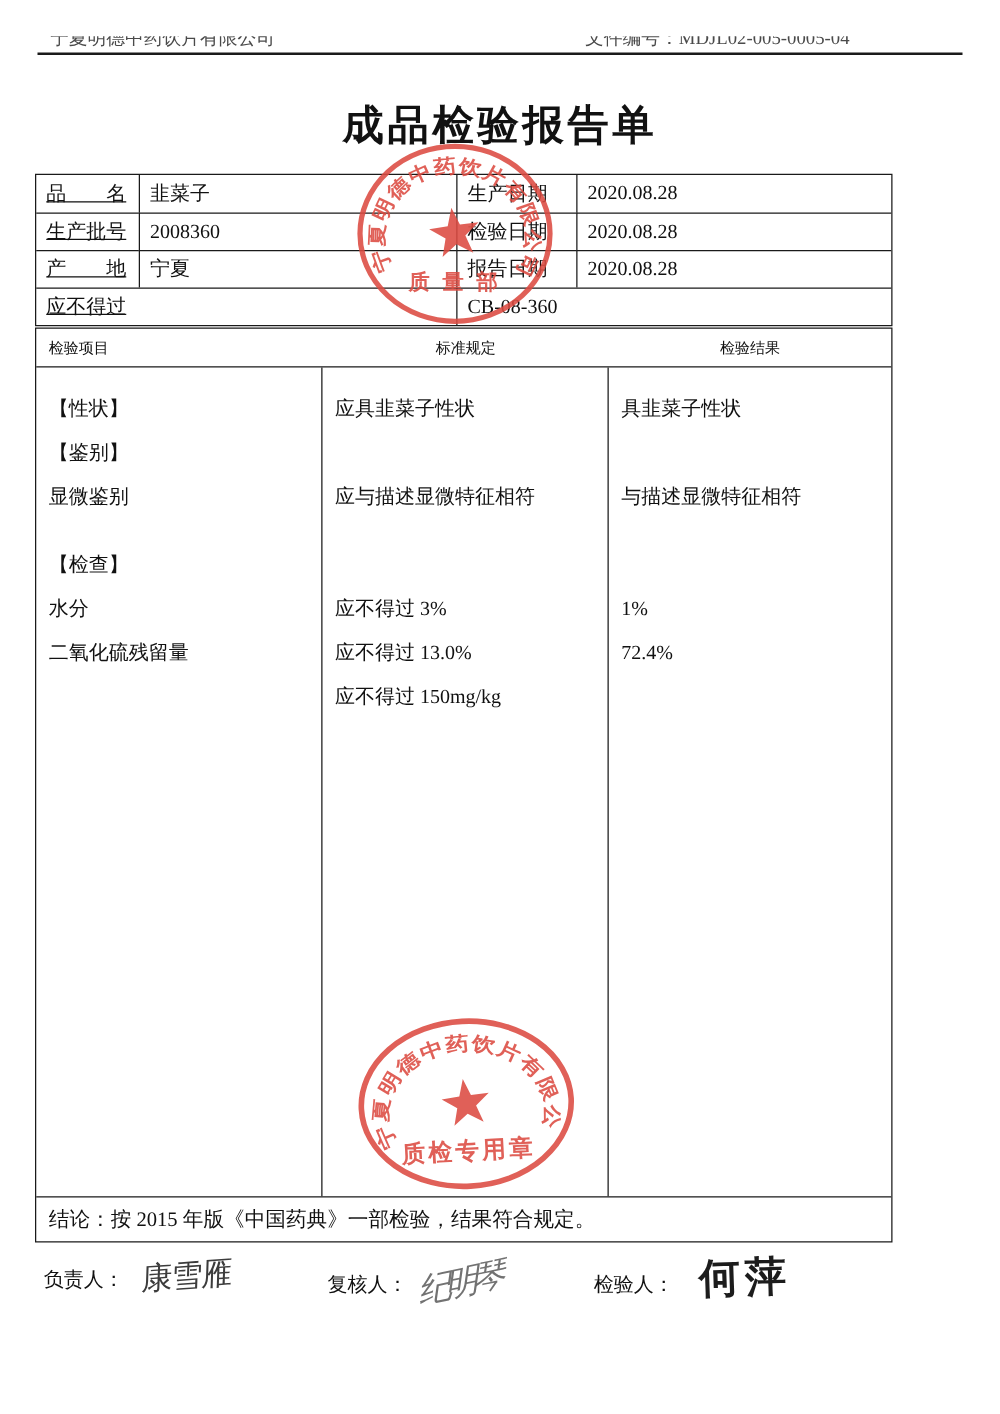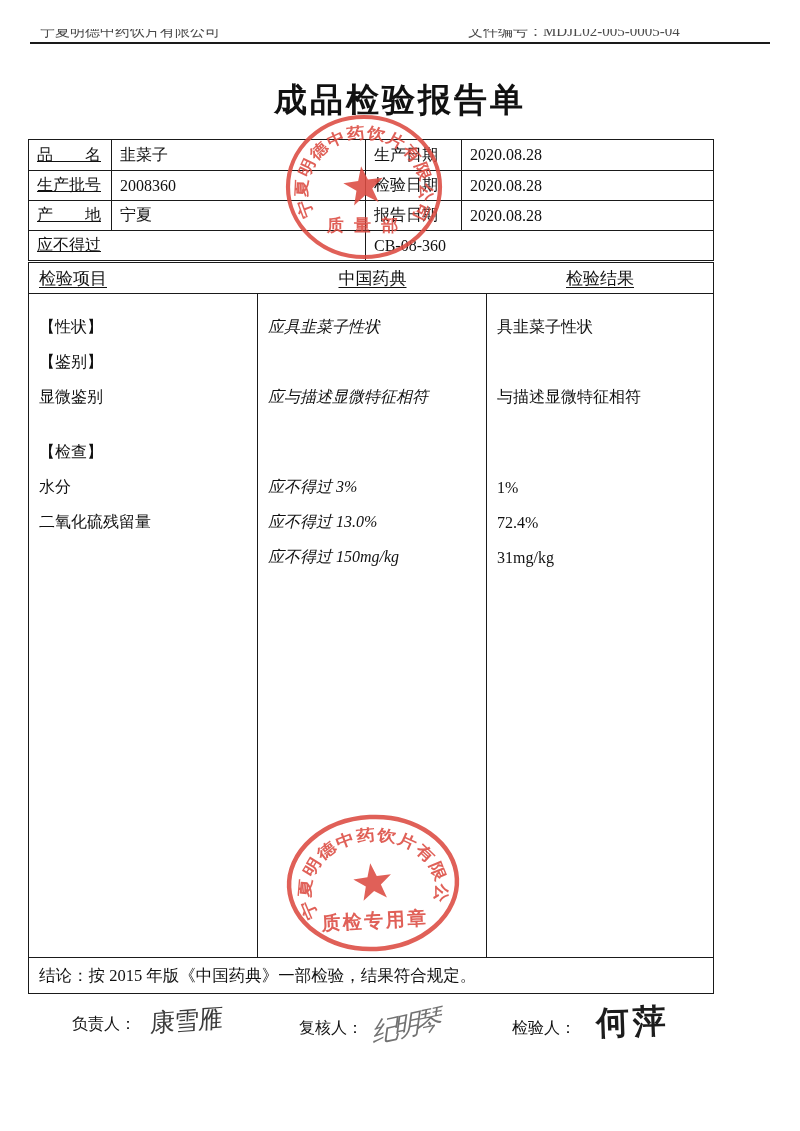--- a/index.html
+++ b/index.html
@@ -28,38 +28,38 @@
   .info-table .cell{display:flex;align-items:center;padding-left:8px;font-size:16px;
     border-top:1.3px solid #1a1a1a;border-left:1.3px solid #1a1a1a;white-space:nowrap;}
   .info-table .cell.r0{border-top:none;}
   .info-table .cell.c0{border-left:none;text-decoration:underline;}
   .info-table .span2{grid-column:span 2;}
 
   
   .res-table{position:absolute;left:28px;top:262px;width:684px;border:1.6px solid #1a1a1a;}
   .res-head{display:grid;grid-template-columns:229px 229px 226px;height:30px;
     border-bottom:1.4px solid #1a1a1a;}
-  .res-head .h{display:flex;align-items:center;font-size:17px;text-decoration:underline;text-underline-offset:3px;}
+  .res-head .h{display:flex;align-items:center;font-size:12px;text-underline-offset:3px;}
   .res-head .h.left{padding-left:10px;}
   .res-head .h.center{justify-content:center;}
   .res-body{display:flex;height:663px;}
   .res-col{box-sizing:border-box;}
   .res-col.c1{width:229px;border-right:1.3px solid #1a1a1a;}
-  .res-col.c2{width:229px;border-right:1.3px solid #1a1a1a;font-style:italic;}
+  .res-col.c2{width:229px;border-right:1.3px solid #1a1a1a;}
   .res-col.c3{width:226px;}
   .line{height:35px;display:flex;align-items:center;padding-left:10px;font-size:16px;white-space:nowrap;}
   .line.first{margin-top:16px;}
   .line.gap{height:20px;}
   .concl{border-top:1.4px solid #1a1a1a;height:35px;display:flex;align-items:center;
     padding-left:10px;font-size:16.5px;}
 
   
   .sig-row{position:absolute;left:28px;top:998px;width:684px;height:55px;}
   .sig-group{position:absolute;display:flex;align-items:center;}
-  .sig-label{font-size:16px;white-space:nowrap;margin-left:37px;}
+  .sig-label{font-size:16px;white-space:nowrap;}
   .sig-name{white-space:nowrap;}
   .sig-name.s1{font-size:25px;color:#3c3c3c;transform:rotate(-4deg) skewX(-6deg);
     letter-spacing:-1px;margin-left:14px;margin-top:-8px;}
   .sig-name.s2{font-size:27px;color:#5a5a5a;transform:rotate(-12deg) skewX(-20deg);
     letter-spacing:-5px;margin-left:10px;margin-top:-4px;opacity:.85;}
   .sig-name.s3{font-size:33px;color:#1c1c1c;font-weight:bold;transform:rotate(-2deg);
     letter-spacing:4px;margin-left:20px;margin-top:-12px;}
   .g1{left:7px;top:14px;}
   .g2{left:234px;top:14px;}
   .g3{left:447px;top:14px;text-align:right;}
@@ -100,21 +100,21 @@
     <div class="cell">报告日期</div>
     <div class="cell">2020.08.28</div>
 
     <div class="cell c0 span2">应不得过</div>
     <div class="cell span2">CB-08-360</div>
   </div>
 
   <div class="res-table">
     <div class="res-head">
       <div class="h left">检验项目</div>
-      <div class="h center">中国药典</div>
+      <div class="h center">标准规定</div>
       <div class="h center">检验结果</div>
     </div>
     <div class="res-body">
       <div class="res-col c1">
         <div class="line first">【性状】</div>
         <div class="line">【鉴别】</div>
         <div class="line">显微鉴别</div>
         <div class="line gap"></div>
         <div class="line">【检查】</div>
         <div class="line">水分</div>
@@ -131,21 +131,20 @@
         <div class="line">应不得过 150mg/kg</div>
       </div>
       <div class="res-col c3">
         <div class="line first">具韭菜子性状</div>
         <div class="line"></div>
         <div class="line">与描述显微特征相符</div>
         <div class="line gap"></div>
         <div class="line"></div>
         <div class="line">1%</div>
         <div class="line">72.4%</div>
-        <div class="line">31mg/kg</div>
       </div>
     </div>
     <div class="concl">结论：按 2015 年版《中国药典》一部检验，结果符合规定。</div>
   </div>
 
   <div class="sig-row">
     <div class="sig-group g1">
       <span class="sig-label">负责人：</span>
       <span class="sig-name s1">康雪雁</span>
     </div>

